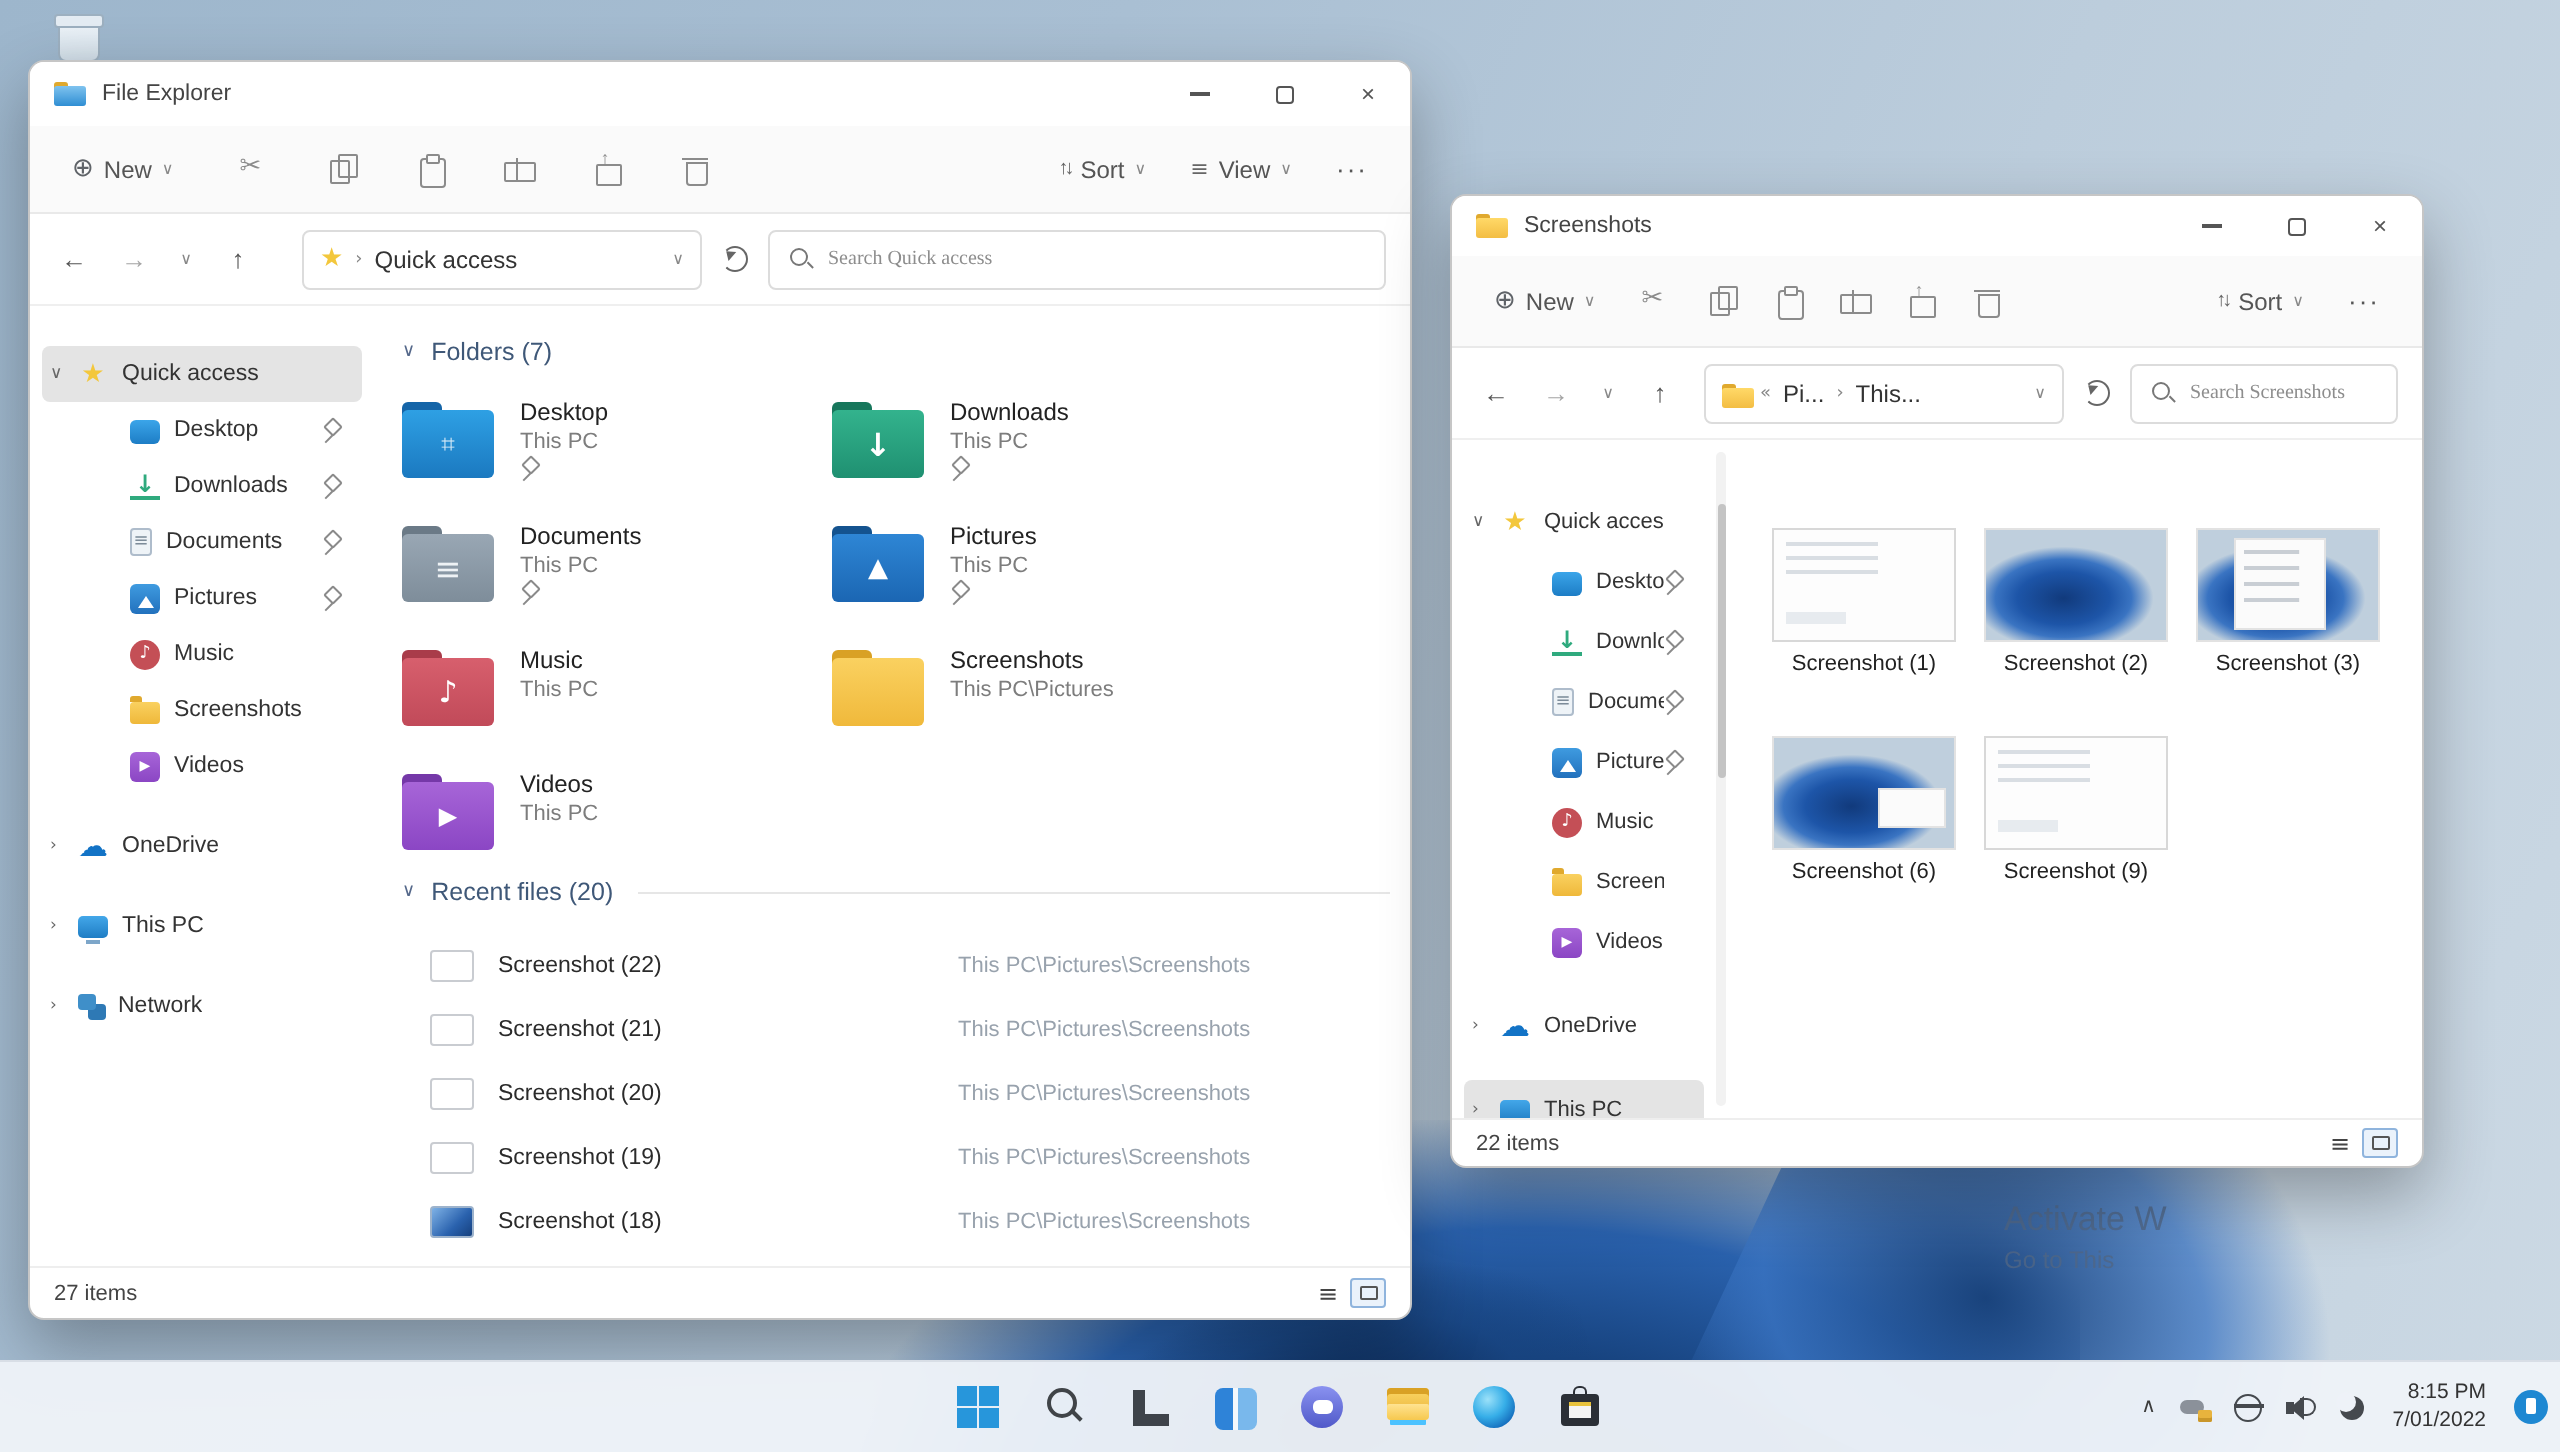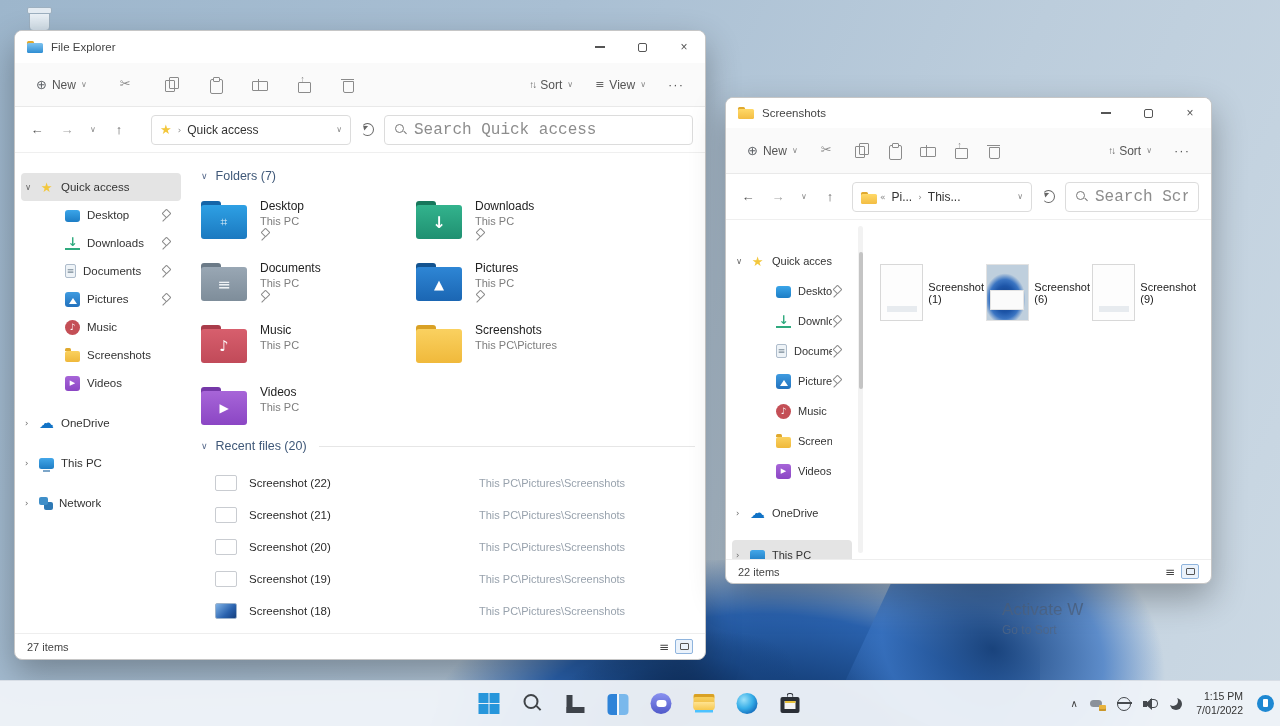--- a/index.html
+++ b/index.html
@@ -77,21 +77,21 @@
   .win-left .addressbar { width:200px; margin-left:12px; }
   .win-right .addressbar { width:180px; margin-left:2px; }
   .addr-star { color:#f3c73c; font-size:13px; }
   .addr-sep { color:#888; font-size:9px; }
   .addr-text { font-size:12px; color:#333; white-space:nowrap; overflow:hidden; }
   .addr-dd { margin-left:auto; font-size:8px; color:#888; }
   .refresh { position:relative; width:13px; height:13px; display:inline-block; }
   .refresh::before { content:""; position:absolute; inset:0; border:1.5px solid #666; border-radius:50%; border-left-color:transparent; }
   .refresh::after { content:""; position:absolute; left:-1px; top:0px; border:3px solid transparent; border-right:4px solid #666; transform:rotate(40deg); }
   .searchbox { display:flex; align-items:center; gap:7px; border:1px solid #dcdcdc; border-radius:4px; height:30px; padding:0 10px; background:#fff; flex:1; }
-  .searchbox input { border:none; outline:none; font-size:16px; color:#333; width:100%; background:transparent; font-family:Liberation Mono, monospace; }
+  .searchbox input { border:none; outline:none; font-size:10px; color:#333; width:100%; background:transparent; font-family:Liberation Serif, serif; }
   .searchbox input::placeholder { color:#8d8d8d; }
   .mag { position:relative; width:12px; height:12px; flex:0 0 auto; }
   .mag::before { content:""; position:absolute; left:0; top:0; width:7px; height:7px; border:1.4px solid #777; border-radius:50%; }
   .mag::after { content:""; position:absolute; left:8px; top:8px; width:4px; height:1.4px; background:#777; transform:rotate(45deg); }
 
   .win-body { display:flex; flex:1; min-height:0; position:relative; }
   .sidebar { width:170px; flex:0 0 auto; padding:20px 4px 0 6px; overflow:hidden; }
   .win-right .sidebar { width:130px; padding-top:26px; }
   .side-item { display:flex; align-items:center; height:28px; border-radius:4px; padding:0 4px; font-size:11.5px; color:#333; cursor:default; }
   .win-right .side-item { height:30px; font-size:11px; }
@@ -158,21 +158,21 @@
 
   .recent-list { margin-top:4px; }
   .recent-row { display:grid; grid-template-columns:34px 230px 1fr; align-items:center; height:32px; padding-left:14px; font-size:11.5px; cursor:default; }
   .rthumb { width:22px; height:16px; border:1px solid #c9ccd1; border-radius:2px; background:#fff; }
   .rthumb[data-thumb="image"] { background:linear-gradient(135deg,#7fb2e6 0%,#2a62ae 60%,#16407e 100%); border-color:#9db3cc; }
   .rname { color:#2b2b2b; }
   .rpath { color:#98a2ad; font-size:11px; }
 
   .grid-right { flex:1; padding:44px 0 0 24px; overflow:hidden; }
   .shot-grid { display:grid; grid-template-columns:repeat(3,104px); column-gap:2px; row-gap:30px; }
-  .shot { display:flex; flex-direction:row; align-items:center; gap:5px; cursor:default; }
+  .shot { display:flex; flex-direction:column; align-items:center; gap:5px; cursor:default; }
   .thumb { position:relative; width:92px; height:57px; background:#bfcfdd; border:1px solid #e2e2e2; overflow:hidden; }
   .thumb[data-thumb="window"] { background:#fdfdfd; border-color:#d8d8d8; }
   .thumb[data-thumb="window"]::before { content:""; position:absolute; left:6px; top:6px; right:38px; bottom:28px;
     background:repeating-linear-gradient(#d9dee3 0 2px, transparent 2px 7px); }
   .thumb[data-thumb="window"]::after { content:""; position:absolute; left:6px; bottom:8px; width:30px; height:6px; background:#e7ebef; }
   .thumb[data-thumb^="bloom"]::before { content:""; position:absolute; inset:-25%;
     background:radial-gradient(closest-side at 45% 58%, #113a7c 0%, #1d55a8 38%, #3a74c2 56%, rgba(58,116,194,0) 74%); }
   .thumb[data-thumb="bloom-list"]::after { content:""; position:absolute; left:18px; top:4px; width:46px; height:46px; background:#fbfbfb;
     box-shadow:inset 0 0 0 1px #e3e3e3; background-image:repeating-linear-gradient(#c9ced4 0 2px, transparent 2px 8px); background-size:60% 70%; background-repeat:no-repeat; background-position:5px 6px; }
   .thumb[data-thumb="bloom-page"]::after { content:""; position:absolute; left:26px; top:2px; width:44px; height:52px; background:#fcfcfc; box-shadow:inset 0 0 0 1px #e3e3e3; }
@@ -234,21 +234,21 @@
 
 <div class="screen">
   <div class="petal petal1"></div>
   <div class="petal petal2"></div>
   <div class="petal petal3"></div>
 
   <div class="recycle-bin"></div>
 
   <div class="watermark">
     <div class="l1">Activate W</div>
-    <div class="l2">Go to Sort</div>
+    <div class="l2">Go to This</div>
   </div>
 
   <section class="window win-left">
     <header class="titlebar">
       <span class="mini-folder pic"></span>
       <span class="title-text">File Explorer</span>
       <span class="win-controls">
         <span class="wc">
             <i class="minbar"></i>
           </span>
@@ -640,21 +640,29 @@
       <div class="scrollbar-v"></div>
 
       <main class="grid-right">
         <div class="shot-grid">
 
             <div class="shot">
               <span class="thumb" data-thumb="window"></span>
               <span class="shot-label">Screenshot (1)</span>
             </div>
 
-
+            <div class="shot">
+              <span class="thumb" data-thumb="bloom"></span>
+              <span class="shot-label">Screenshot (2)</span>
+            </div>
+
+            <div class="shot">
+              <span class="thumb" data-thumb="bloom-list"></span>
+              <span class="shot-label">Screenshot (3)</span>
+            </div>
 
 
 
             <div class="shot">
               <span class="thumb" data-thumb="bloom-card"></span>
               <span class="shot-label">Screenshot (6)</span>
             </div>
 
 
 
@@ -700,19 +708,19 @@
       </div>
     <div class="tray">
       <span class="tri chev">∧</span>
       <span class="tri cloudlock"></span>
       <span class="tri globe"></span>
       <span class="tri volume">
           <i></i>
         </span>
       <span class="tri moon"></span>
       <span class="clock">
-        <span>1:15 PM</span>
+        <span>8:15 PM</span>
         <span>7/01/2022</span>
       </span>
       <span class="notif"></span>
     </div>
   </div>
 </div>
 
 </body></html>

